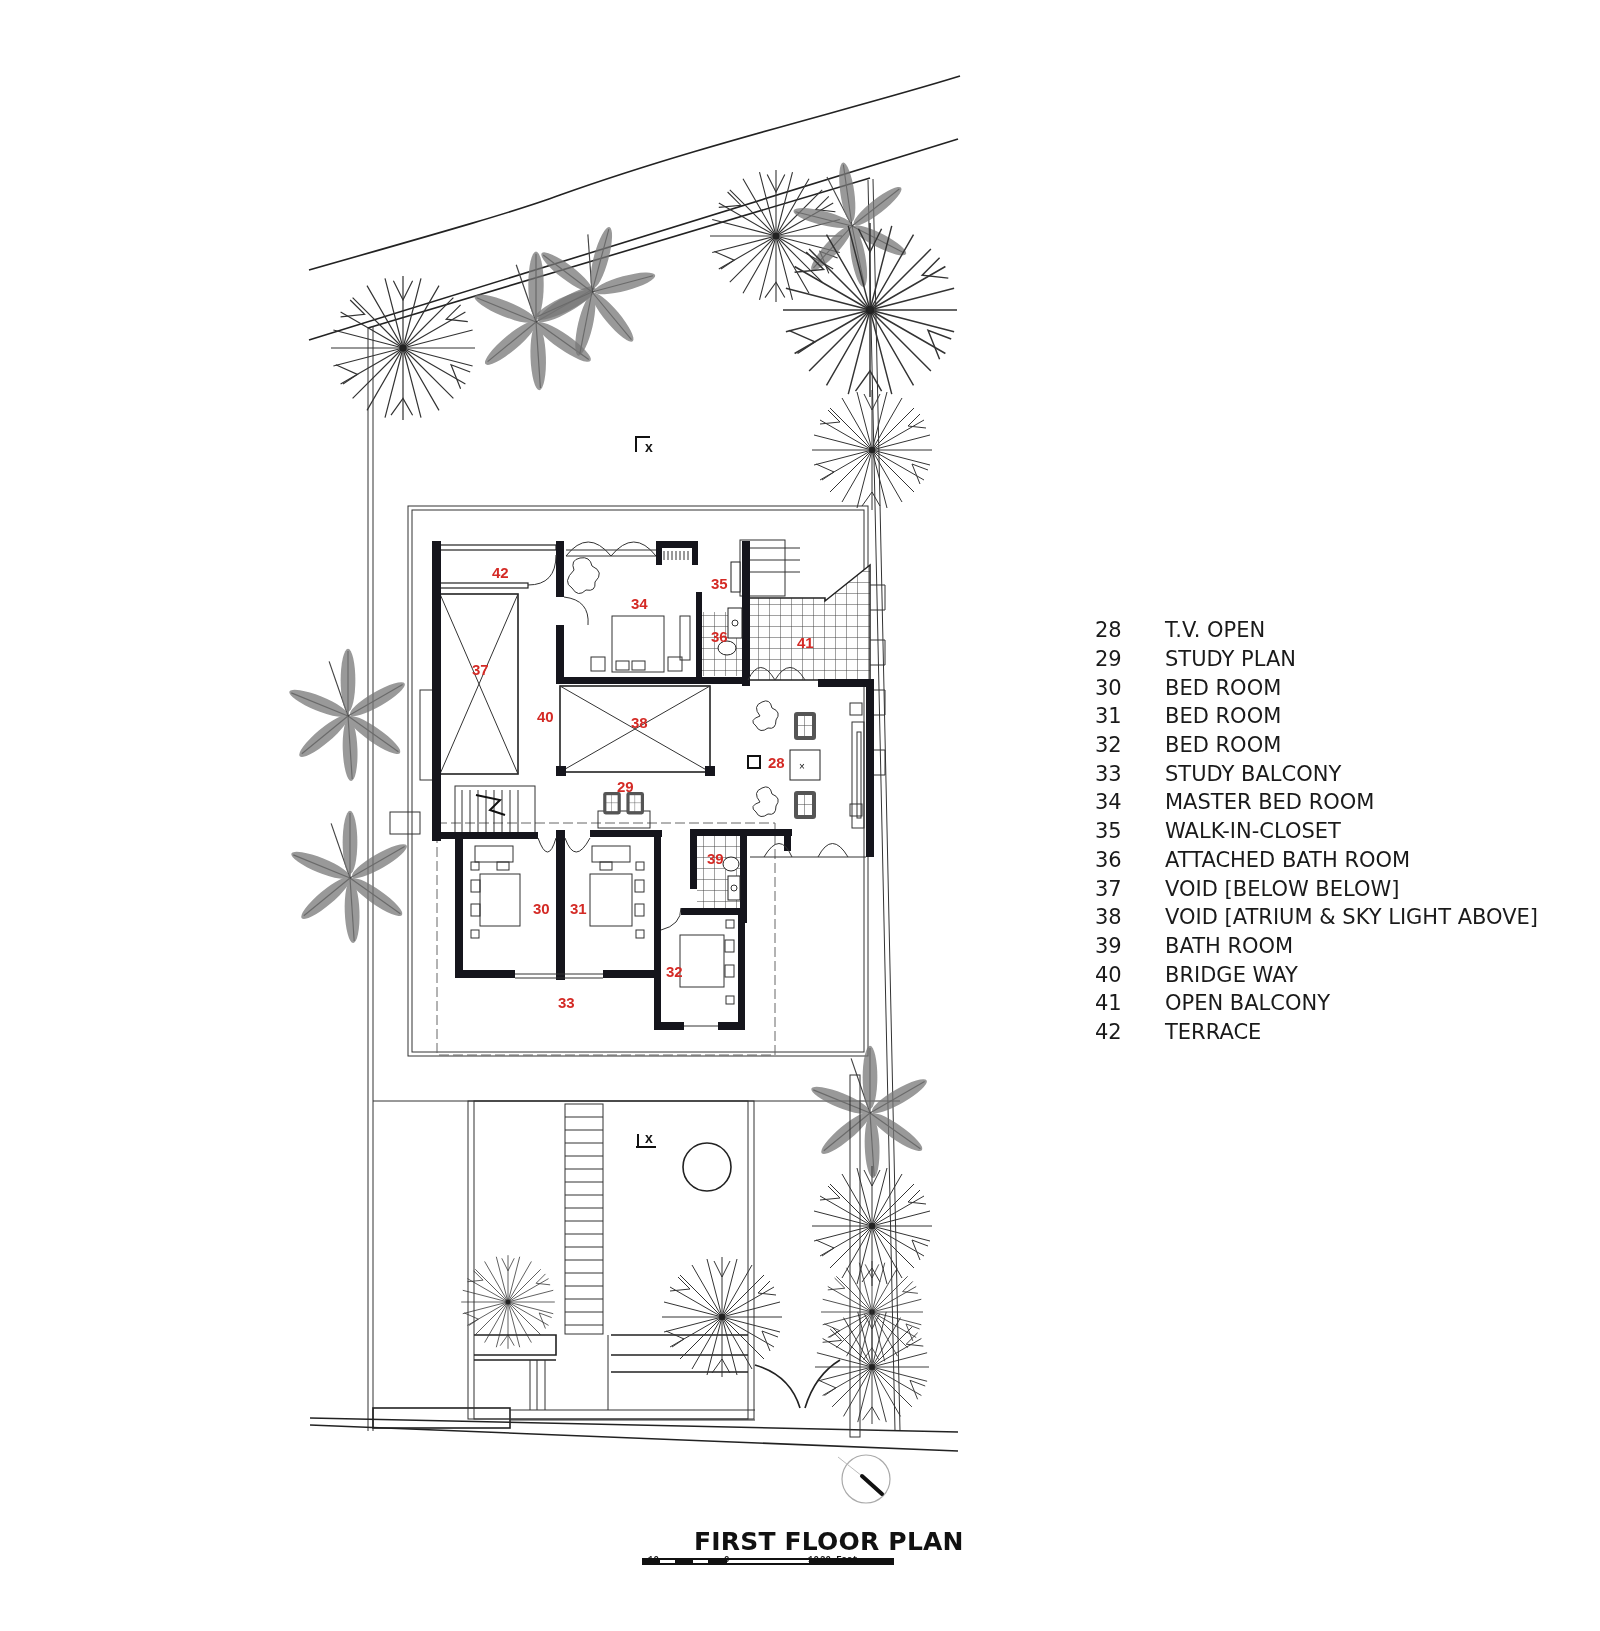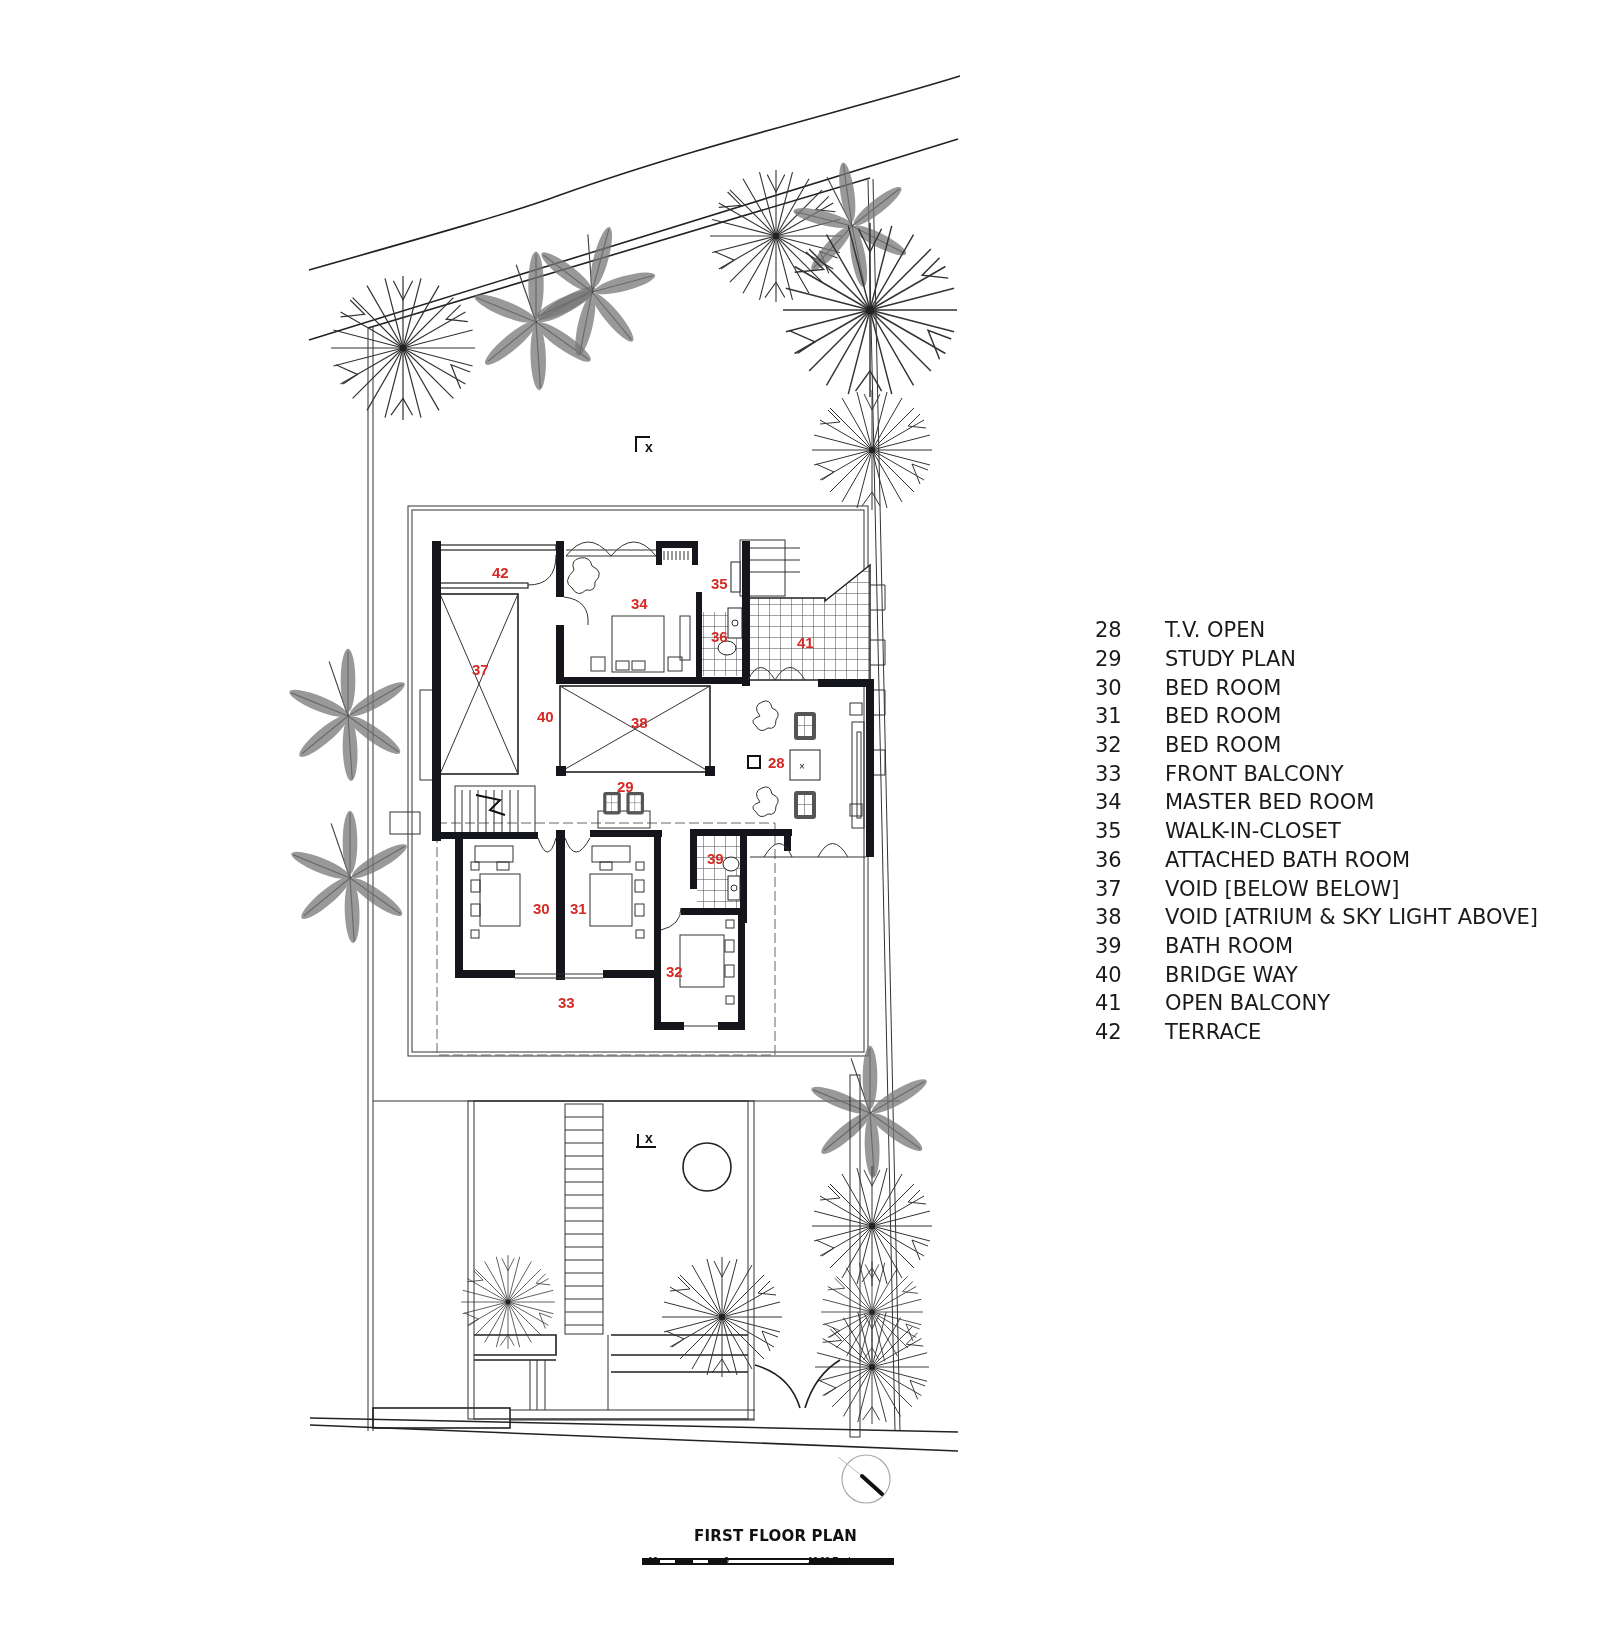--- a/index.html
+++ b/index.html
@@ -2,22 +2,22 @@
 <html><head>
 <meta charset="utf-8">
 <style>
   html, body { margin:0; padding:0; background:#ffffff; }
   body { width:1600px; height:1631px; position:relative; overflow:hidden; font-family:"Liberation Sans", sans-serif; }
   #plan { position:absolute; left:0; top:0; width:1600px; height:1631px; }
   .rl { font-family:"Liberation Sans", sans-serif; font-weight:bold; font-size:15px; fill:#d42a25; }
   .legend { position:absolute; left:1095px; top:616px; font-family:"DejaVu Sans", sans-serif; font-size:21px; color:#1a1a1a; }
   .legend-row { height:28.7px; display:flex; align-items:center; white-space:nowrap; }
   .legend-num { width:70px; }
-  .title { position:absolute; left:694px; top:1527px; font-family:"DejaVu Sans", sans-serif; font-weight:bold; font-size:15px; color:#111; letter-spacing:0.2px; }
-  .scale-lbl { position:absolute; top:1555px; font-family:Liberation Sans, sans-serif; font-weight:bold; font-size:9px; color:#111; }
+  .title { position:absolute; left:694px; top:1527px; font-family:"DejaVu Sans", sans-serif; font-weight:bold; font-size:25px; color:#111; letter-spacing:0.2px; }
+  .scale-lbl { position:absolute; top:1555px; font-family:Liberation Mono, monospace; font-weight:bold; font-size:9px; color:#111; }
   .wall { fill:#15151c; }
   .thin { stroke:#222; stroke-width:1.6; fill:none; }
   .hair { stroke:#333; stroke-width:1; fill:none; }
 </style>
 </head>
 <body>
 
 <svg id="plan" viewBox="0 0 1600 1631" xmlns="http://www.w3.org/2000/svg">
   <defs>
     <pattern id="tile" width="11" height="11" patternUnits="userSpaceOnUse">
@@ -298,21 +298,21 @@
   <div class="legend-row">
       <span class="legend-num">31</span>
       <span>BED ROOM</span>
     </div>
   <div class="legend-row">
       <span class="legend-num">32</span>
       <span>BED ROOM</span>
     </div>
   <div class="legend-row">
       <span class="legend-num">33</span>
-      <span>FRONT BALCONY</span>
+      <span>STUDY BALCONY</span>
     </div>
   <div class="legend-row">
       <span class="legend-num">34</span>
       <span>MASTER BED ROOM</span>
     </div>
   <div class="legend-row">
       <span class="legend-num">35</span>
       <span>WALK-IN-CLOSET</span>
     </div>
   <div class="legend-row">

